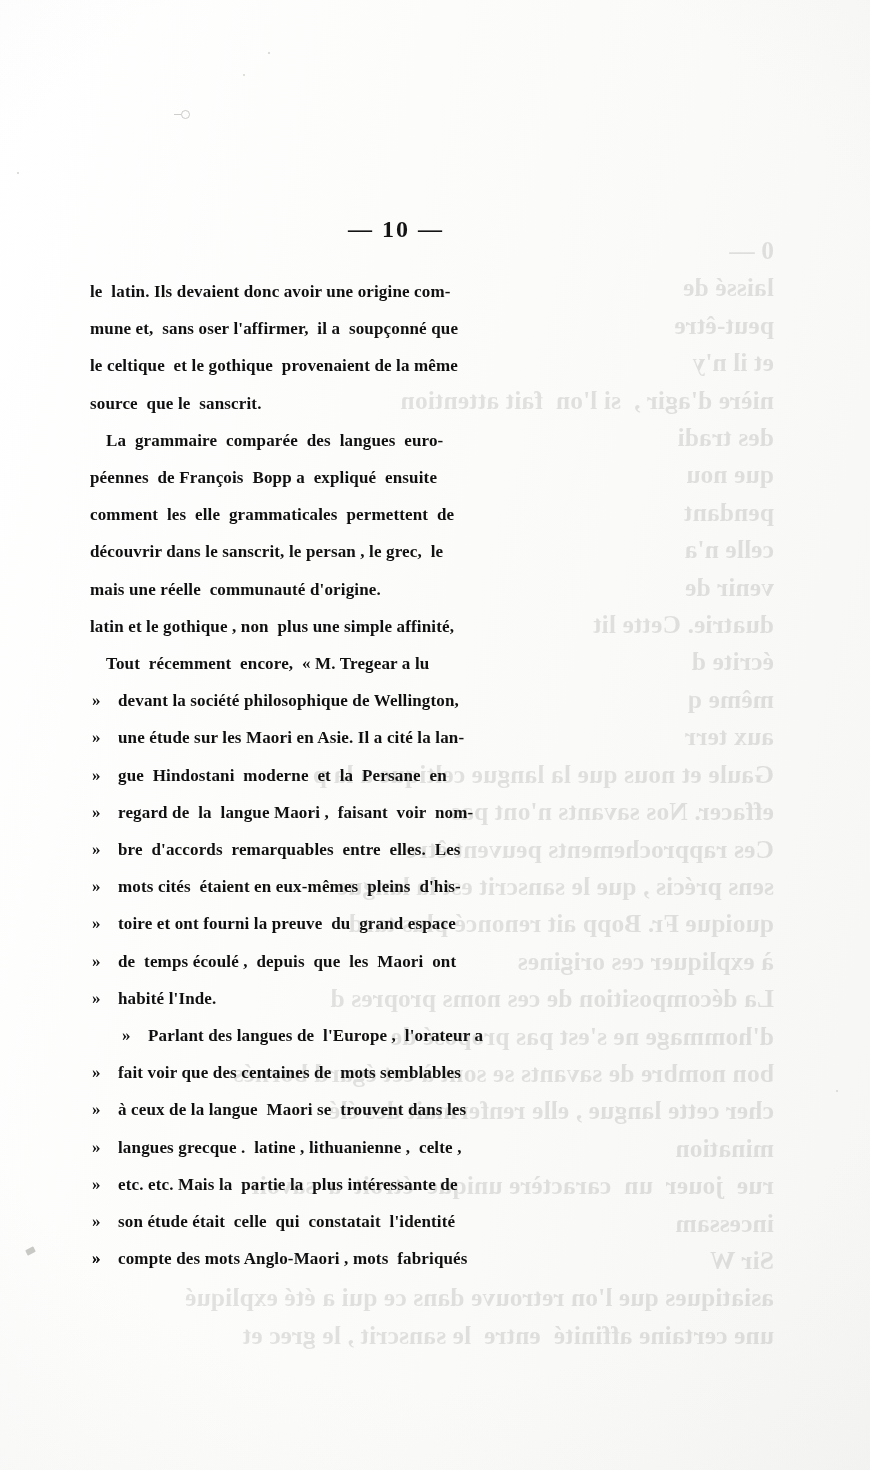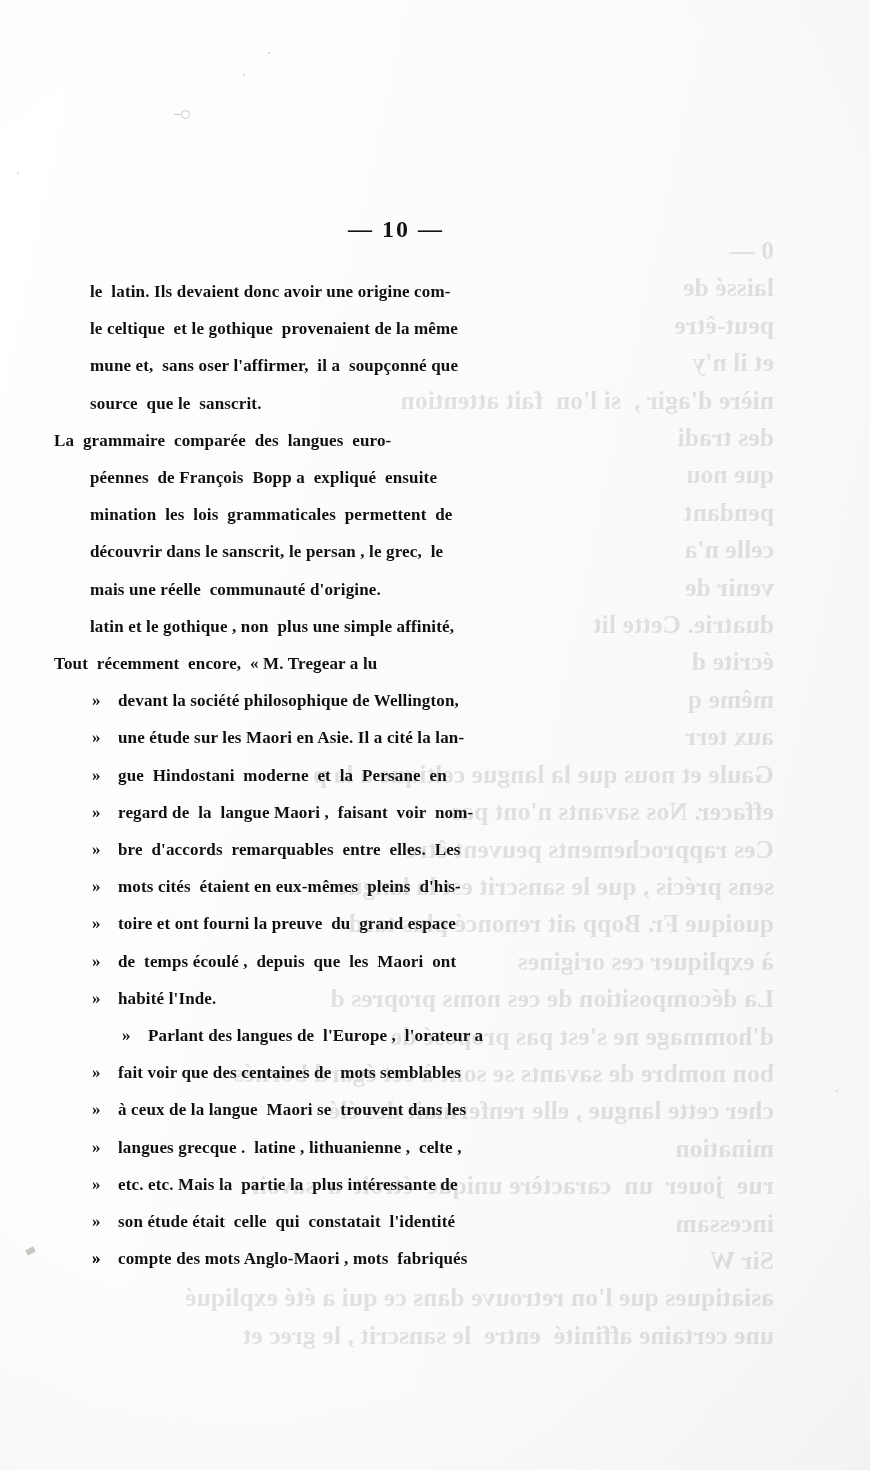--- a/index.html
+++ b/index.html
@@ -77,21 +77,21 @@
     display: block;
     white-space: pre;
     font-weight: 700;
     font-size: 17px;
     line-height: 37.2px;
     color: #101010;
     padding-left: 90px;
     letter-spacing: 0.15px;
     text-rendering: optimizeLegibility;
   }
-  .line.indent { padding-left: 54px; }
+  .line.indent { padding-left: 106px; }
 
   
   .line.quoted { padding-left: 90px; }
   .qmark {
     position: absolute;
     left: 92px;
     top: 0;
     font-weight: 700;
   }
   .line.quoted .body { display: inline-block; padding-left: 28px; text-align: right; }
@@ -167,28 +167,28 @@
       <span class="gl">Sir W</span>
       <span class="gl">asiatiques que l'on retrouve dans ce qui a été expliqué</span>
       <span class="gl">une certaine affinité  entre  le sanscrit , le grec et</span>
     </div>
 
   <div id="textblock">
     <div class="folio">— 10 —</div>
     <div id="paragraphs">
         <div>
           <div class="line">le  latin. Ils devaient donc avoir une origine com-</div>
+          <div class="line">mune et,  sans oser l'affirmer,  il a  soupçonné que</div>
           <div class="line">le celtique  et le gothique  provenaient de la même</div>
-          <div class="line">mune et,  sans oser l'affirmer,  il a  soupçonné que</div>
           <div class="line">source  que le  sanscrit.</div>
         </div>
         <div>
           <div class="line indent">La  grammaire  comparée  des  langues  euro-</div>
           <div class="line">péennes  de François  Bopp a  expliqué  ensuite</div>
-          <div class="line">mination  les  lois  grammaticales  permettent  de</div>
+          <div class="line">comment  les  elle  grammaticales  permettent  de</div>
           <div class="line">découvrir dans le sanscrit, le persan , le grec,  le</div>
           <div class="line">mais une réelle  communauté d'origine.</div>
           <div class="line">latin et le gothique , non  plus une simple affinité,</div>
         </div>
         <div>
           <div class="line indent">Tout  récemment  encore,  « M. Tregear a lu</div>
           <div class="line quoted"><span class="qmark">»</span><span class="body">devant la société philosophique de Wellington,</span></div>
           <div class="line quoted"><span class="qmark">»</span><span class="body">une étude sur les Maori en Asie. Il a cité la lan-</span></div>
           <div class="line quoted"><span class="qmark">»</span><span class="body">gue  Hindostani  moderne  et  la  Persane  en</span></div>
           <div class="line quoted"><span class="qmark">»</span><span class="body">regard de  la  langue Maori ,  faisant  voir  nom-</span></div>

